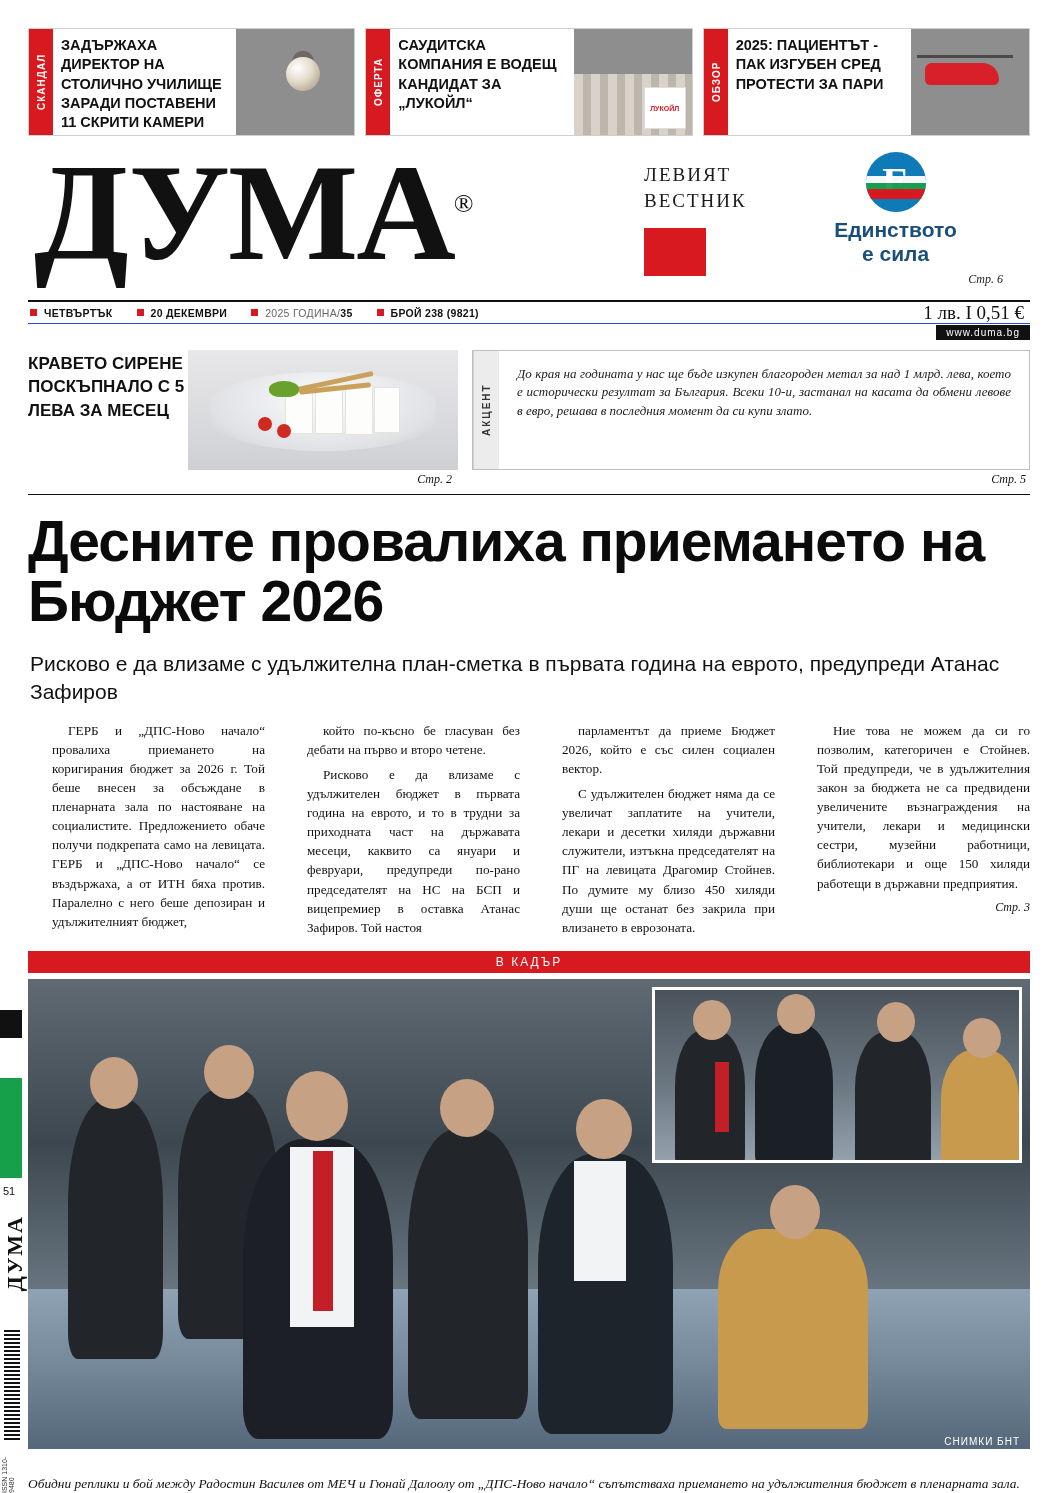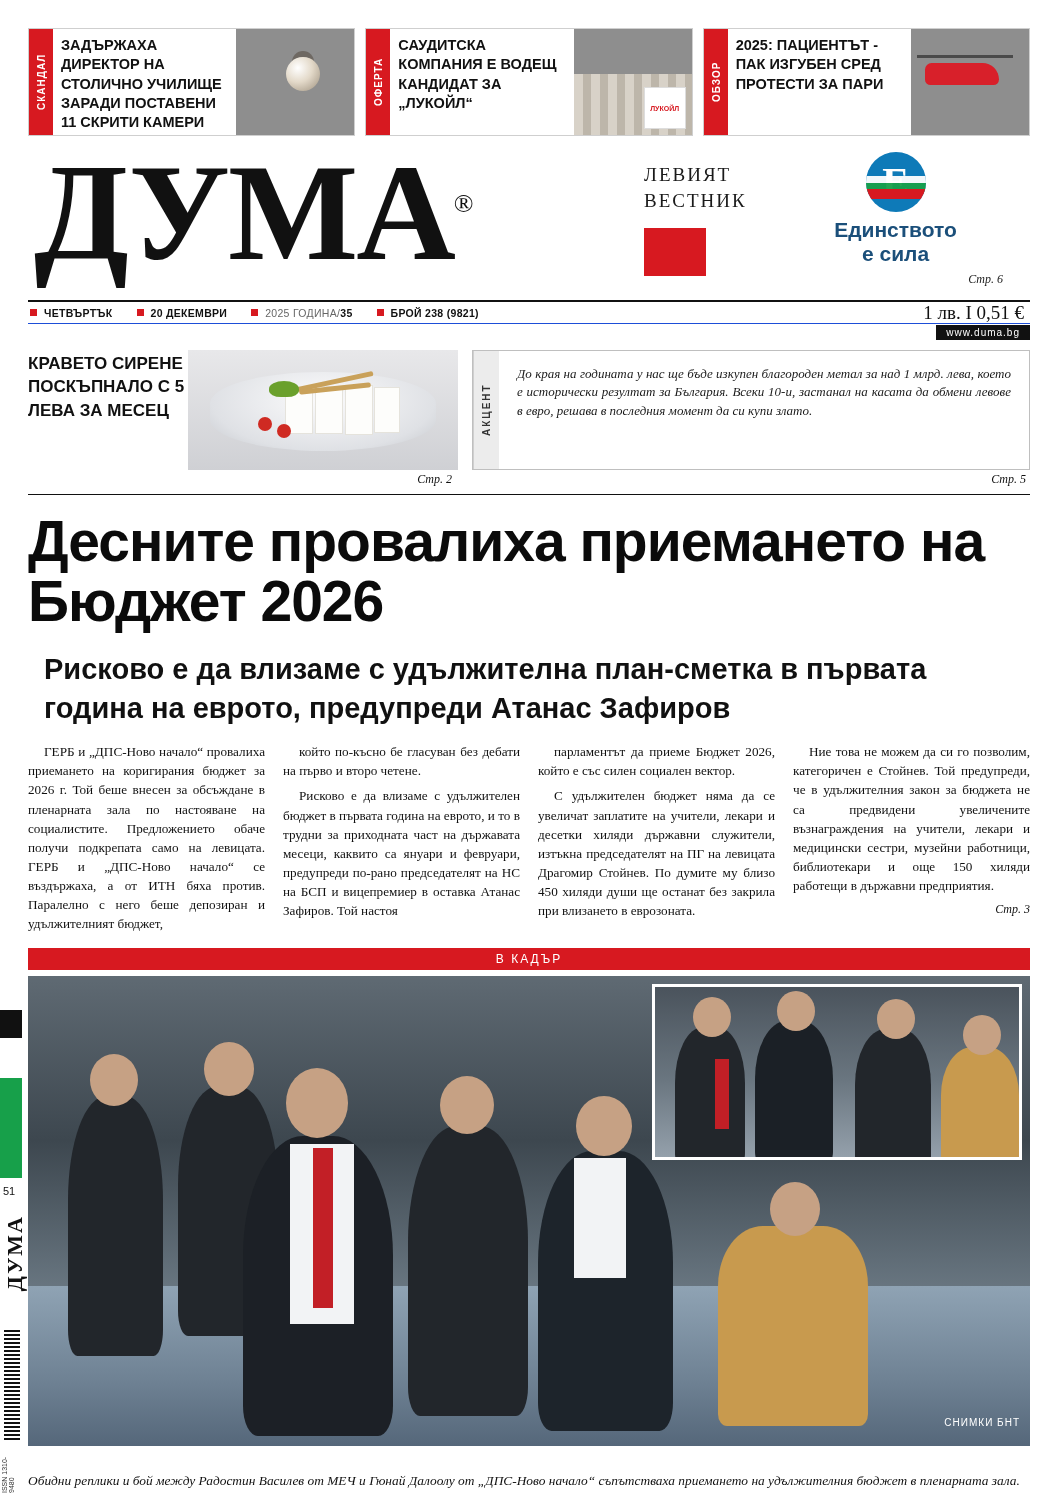--- a/index.html
+++ b/index.html
@@ -162,27 +162,27 @@
 
   hr.rule { border:0; border-top:1px solid #111; margin:4px 0 0; }
 
   
   .main-title {
     font-family:"Liberation Sans", sans-serif; font-weight:bold;
     font-size:57px; line-height:1.06; letter-spacing:-1px;
     margin:16px 0 0; color:#0b0b0b;
   }
   .sub-title {
-    font-family:"Liberation Sans", sans-serif; font-size:29px; line-height:1.35;
-    margin:18px 16px 14px; color:#111;font-weight:bold;
+    font-family:"Liberation Sans", sans-serif; font-size:21px; line-height:1.35;
+    margin:18px 2px 14px; color:#111;
   }
 
   
   .cols { display:flex; gap:18px; }
-  .cols .col { flex:1; font-size:13.2px; line-height:1.45; text-align:justify; }
+  .cols .col { flex:1; font-size:13.2px; line-height:1.45; text-align:justify;margin-left:24px; }
   .cols .col p { margin:0 0 0; text-indent:16px; }
   .cols .col p + p { margin-top:6px; }
   .colpage { text-align:right; font-style:italic; font-size:12px; margin-top:6px; }
 
   
   .kadar {
     margin-top:14px; height:22px; background:#d71920; color:#fff;
     font-family:"Liberation Sans", sans-serif; font-weight:normal; font-size:12px;
     letter-spacing:2px; display:flex; align-items:center; justify-content:center;
   }
@@ -194,21 +194,21 @@
   .ph-fig { position:absolute; border-radius:40% 40% 10% 10%; background:#22262b; }
   .ph-head { position:absolute; border-radius:50%; background:#c6a184; }
   .ph-shirt { position:absolute; background:#f2f3f5; }
   .ph-tie { position:absolute; background:#c21f26; }
   .inset {
     position:absolute; right:8px; top:8px; width:370px; height:176px;
     border:3px solid #fff; overflow:hidden;
     background:linear-gradient(180deg,#4a535c 0%,#6a7680 55%,#94a0ab 100%);
   }
   .credit {
-    position:absolute; right:10px; bottom:18px; color:#fff;
+    position:absolute; right:10px; bottom:2px; color:#fff;
     font-family:"Liberation Sans", sans-serif; font-size:10px; letter-spacing:1px;
   }
   .caption {
     margin-top:25px; font-style:italic; font-size:13.4px; line-height:1.42; color:#111;
   }
 
   
   .spine-black { position:absolute; left:0; top:1010px; width:22px; height:28px; background:#111; }
   .spine-green { position:absolute; left:0; top:1078px; width:22px; height:100px; background:#17a04a; }
   .spine-num { position:absolute; left:3px; top:1185px; font-size:11px; font-family:"Liberation Sans",sans-serif; }

